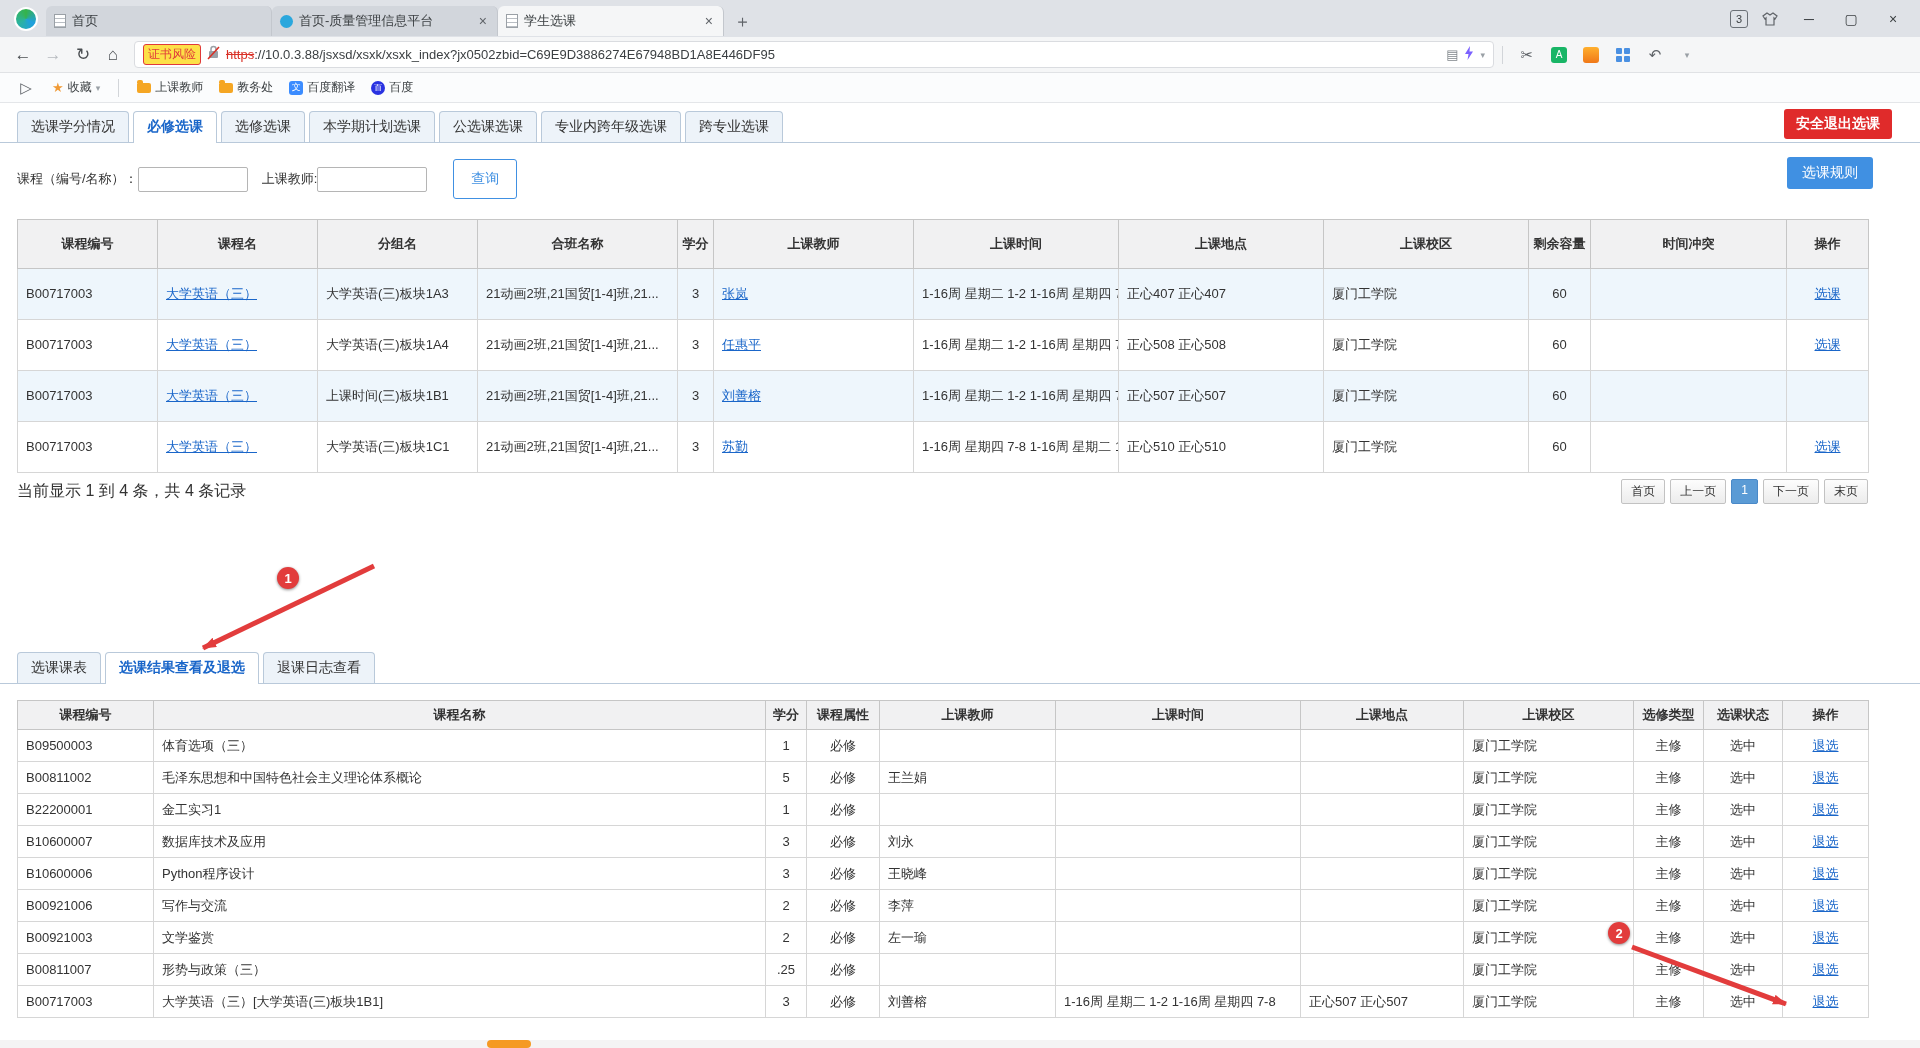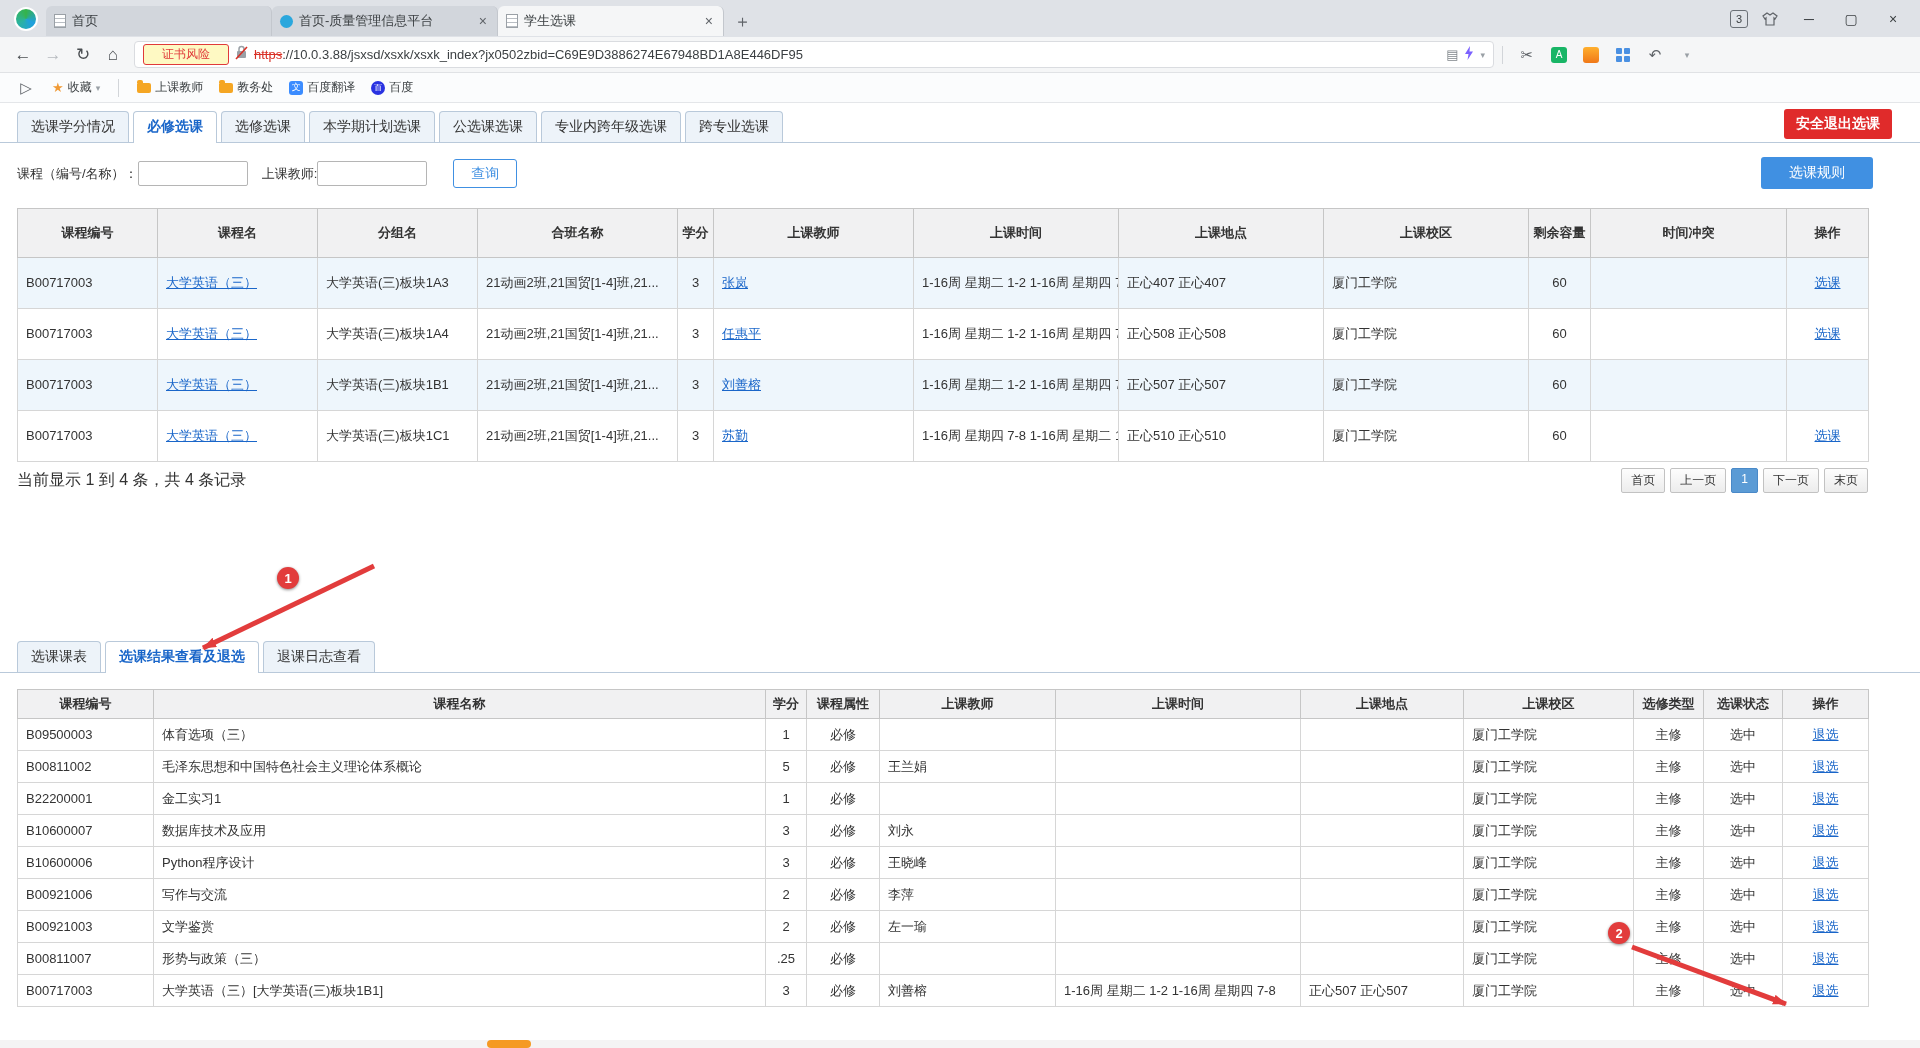--- a/index.html
+++ b/index.html
@@ -27,22 +27,22 @@
   .skin { margin-right:10px; display:flex; align-items:center; }
   .winbtn { width:42px; height:30px; display:flex; align-items:center; justify-content:center;
     font-size:14px; color:#3c4043; }
   .addressbar { height:36px; background:#f5f6f7; display:flex; align-items:center; padding:0 8px;
     border-bottom:1px solid #e0e2e5; }
   .navbtn { width:30px; height:28px; display:flex; align-items:center; justify-content:center;
     font-size:17px; color:#4a4e52; }
   .navbtn.disabled { color:#b6babf; }
   .urlfield { flex:0 0 1360px; height:27px; background:#fff; border:1px solid #dadce0; border-radius:4px;
     display:flex; align-items:center; padding:0 8px; margin-left:6px; gap:6px; }
-  .risk { font-size:12px; color:#e03a3a; border:1px solid #e03a3a; background:#fef9c3;
-    border-radius:3px; padding:1px 18px; white-space:nowrap; }
+  .risk { font-size:12px; color:#e03a3a; border:1px solid #e03a3a; background:#fde047;
+    border-radius:3px; padding:1px 4px; white-space:nowrap; }
   .url { flex:1; font-size:13px; color:#3c4043; white-space:nowrap; overflow:hidden; }
   .url s { color:#d93026; }
   .fld-ico { color:#80868b; font-size:13px; }
   .bar-sep { width:1px; height:18px; background:#d2d5d9; margin:0 8px; }
   .tool-ico { width:26px; height:26px; display:flex; align-items:center; justify-content:center;
     font-size:15px; color:#5f6368; margin:0 3px; }
   .sq { width:16px; height:16px; border-radius:3px; color:#fff; font-size:10px; display:flex;
     align-items:center; justify-content:center; }
   .sq.green { background:#18b566; }
   .sq.orange { background:linear-gradient(#ffb02e,#f07818); }
@@ -64,24 +64,24 @@
   
   .page { position:absolute; top:103px; left:0; width:1920px; height:945px; background:#fff; }
   .main-tabbar { position:relative; display:flex; gap:4px; padding:8px 17px 0; border-bottom:1px solid #b9c9da; }
   .ptab { font-size:14px; color:#333; background:#edf3f9; border:1px solid #b9c9da; border-bottom:none;
     border-radius:4px 4px 0 0; padding:6px 13px; white-space:nowrap; }
   .ptab.active { background:#fff; color:#1a66c9; font-weight:bold; margin-bottom:-1px; padding-bottom:7px; }
   .exit-btn { position:absolute; right:28px; top:6px; background:#e02b2b; color:#fff; font-size:14px;
     font-weight:bold; padding:6px 12px; border-radius:3px; }
   .filterbar { position:relative; display:flex; align-items:center; margin:16px 17px 0; font-size:13px; color:#333; }
   .filterbar input { width:110px; height:25px; border:1px solid #b5b5b5; border-radius:2px; padding:0 5px; font-size:13px; }
-  .query-btn { margin-left:26px; width:64px; height:29px; border:1px solid #4090e2; color:#4090e2;
+  .query-btn { margin-left:26px; width:64px; height:40px; border:1px solid #4090e2; color:#4090e2;
     background:#fff; border-radius:3px; font-size:14px; display:flex; align-items:center; justify-content:center; }
   .rules-btn { position:absolute; right:30px; top:-2px; background:#4090e2; color:#fff; font-size:14px;
-    padding:7px 28px; border-radius:3px; }
+    padding:7px 15px; border-radius:3px; }
 
   table.grid { border-collapse:collapse; table-layout:fixed; width:1851px; margin:20px 0 0 17px; font-size:13px; color:#333; }
   table.grid th { background:#f1f1f2; border:1px solid #c6c6c6; font-weight:bold; text-align:center; padding:5px 4px; }
   table.grid td { border:1px solid #d6d6d6; padding:5px 8px; line-height:20px; overflow:hidden; white-space:nowrap; }
   .tbl-top th { height:49px; }
   .tbl-top tbody tr:nth-child(odd) { background:#eef6fc; }
   .tbl-top tbody tr { height:51px; }
   .tbl-bottom tbody tr { height:32px; }
   .tbl-bottom td { line-height:21px; }
   td.c { text-align:center; }
@@ -290,21 +290,21 @@
         <td class="ml">正心508
 正心508</td>
         <td>厦门工学院</td>
         <td class="c">60</td>
         <td class="c"></td>
         <td class="c"><a class="lnk">选课</a></td>
       </tr>
       <tr>
         <td>B00717003</td>
         <td><a class="lnk">大学英语（三）</a></td>
-        <td>大学英语(三)板块1B1</td>
+        <td>上课时间(三)板块1B1</td>
         <td>21动画2班,21国贸[1-4]班,21...</td>
         <td class="c">3</td>
         <td><a class="lnk">刘善榕</a></td>
         <td class="ml">1-16周 星期二 1-2
 1-16周 星期四 7-8</td>
         <td class="ml">正心507
 正心507</td>
         <td>厦门工学院</td>
         <td class="c">60</td>
         <td class="c"></td>

